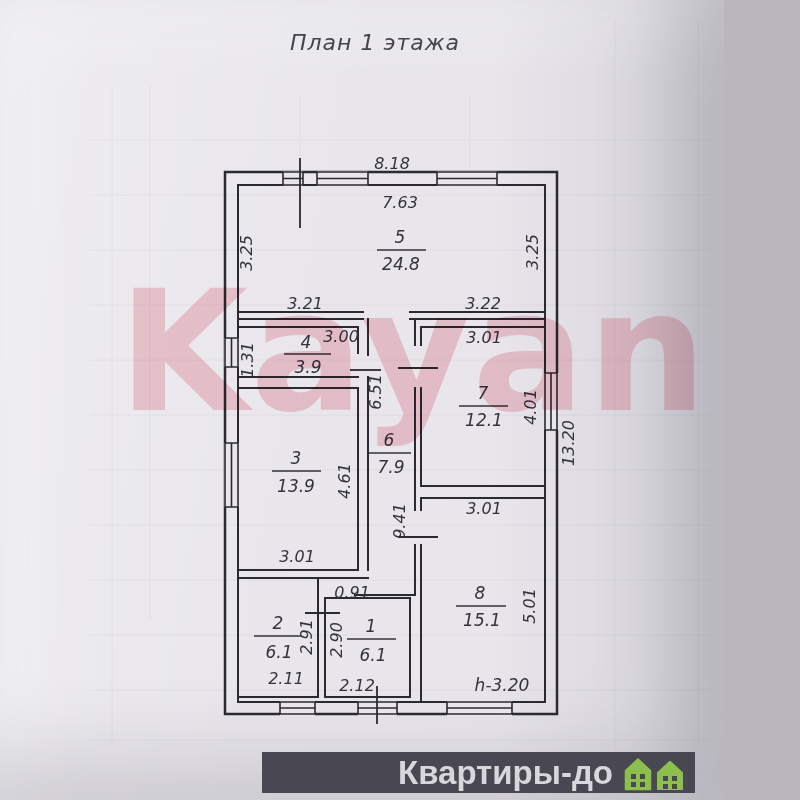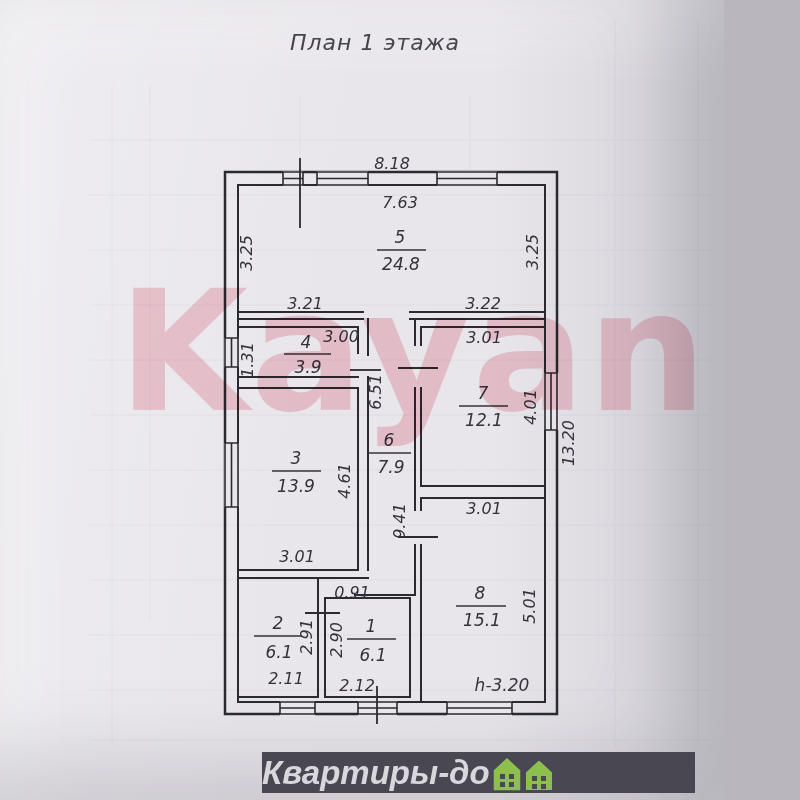--- a/index.html
+++ b/index.html
@@ -28,23 +28,22 @@
   .hnote{font-size:17px;}
   .watermark{
     position:absolute;left:98px;top:268px;width:600px;
     font-family:"DejaVu Sans", sans-serif;font-weight:bold;
     font-size:168px;line-height:1;letter-spacing:2px;
     color:#f2a4b2;opacity:0.50;mix-blend-mode:multiply;
     pointer-events:none;user-select:none;margin-left:20px;
   }
   .footer-bar{
     position:absolute;left:262px;top:752px;width:433px;height:41px;
-    background:#494751;display:flex;align-items:center;justify-content:flex-start;
-    gap:0;
-    font-style:italic;
+    background:#494751;display:flex;align-items:center;justify-content:flex-end;
+    gap:8px;
   }
   .footer-bar span{
     font-family:"Liberation Sans", sans-serif;font-weight:bold;
     font-size:33px;color:#d8d7db;line-height:1;white-space:nowrap;
   }
   .houses{display:block;margin:0 1px;}
 </style>
 </head>
 <body>
 

